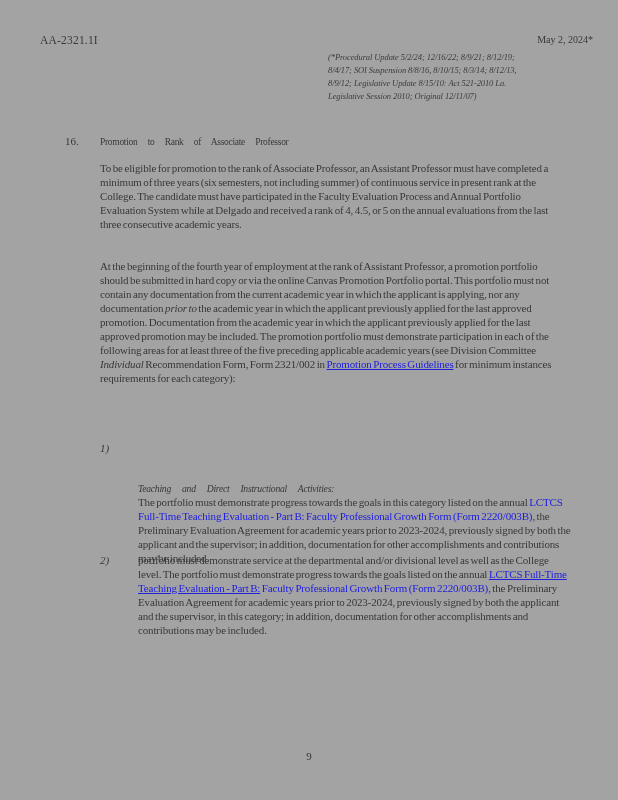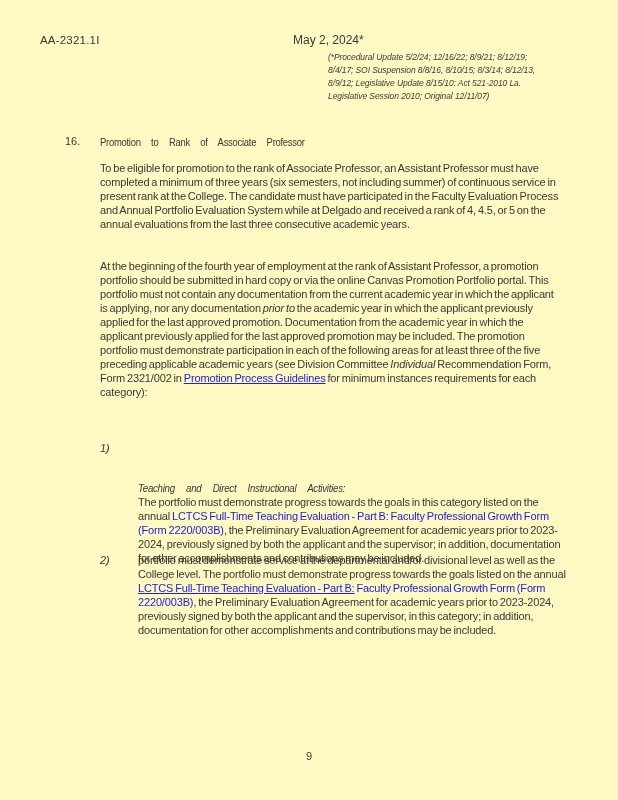--- a/index.html
+++ b/index.html
@@ -1,32 +1,32 @@
 <!DOCTYPE html>
 <html style="--link-color: #2020dd;"><head>
 <meta charset="utf-8">
 <style>
   * { margin:0; padding:0; box-sizing:border-box; }
   html,body { background:#e8e8e8; }
   .page {
     position:relative;
     width:618px; height:800px;
-    background:#fef9c3;
+    background:#a3a3a3;
     margin:0 auto;
-    font-family:Liberation Sans, sans-serif;
+    font-family:Liberation Serif, serif;
     font-size:11px; line-height:14px;
     color:#383838;
     overflow:hidden;
   }
   .doc-number {
     position:absolute; left:40px; top:33px;
     font-size:11.5px; letter-spacing:0.2px;
   }
   .date-block { position:absolute; left:293px; top:33px; width:300px; }
-  .date-line { font-size:12px; margin-bottom:4px; }
+  .date-line { font-size:10px; margin-bottom:4px;text-align:right; }
   .note-line {
     font-size:8.5px; line-height:13px; font-style:italic;
     letter-spacing:-0.1px; color:#3c3c3c;margin-left:35px;
   }
   .section-number {
     position:absolute; left:65px; top:134px; font-size:11px;
   }
   .section-title {
     position:absolute; left:100px; top:135px;
     font-size:10.5px; white-space:nowrap;

